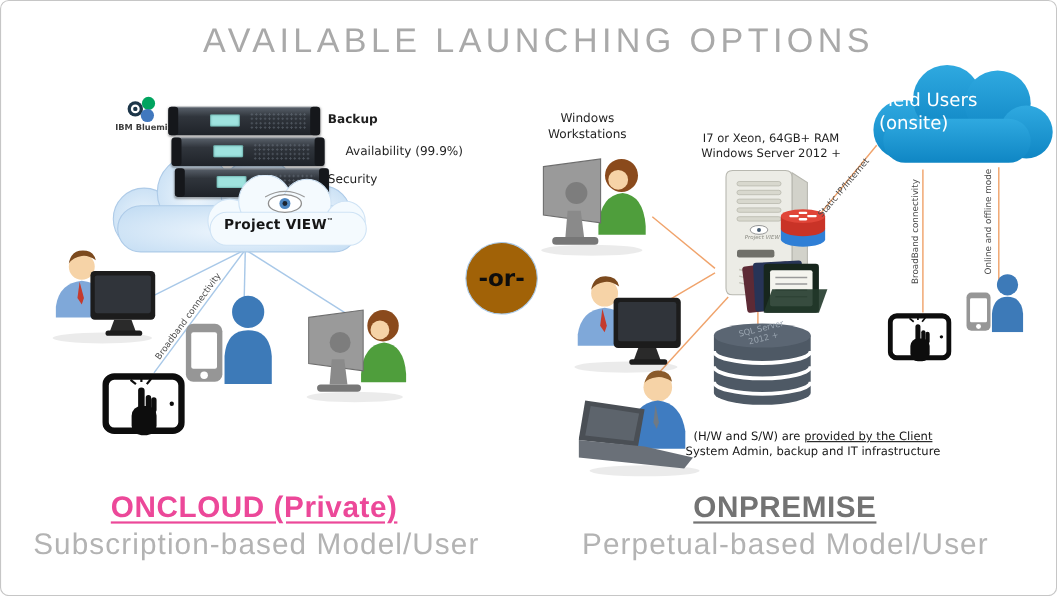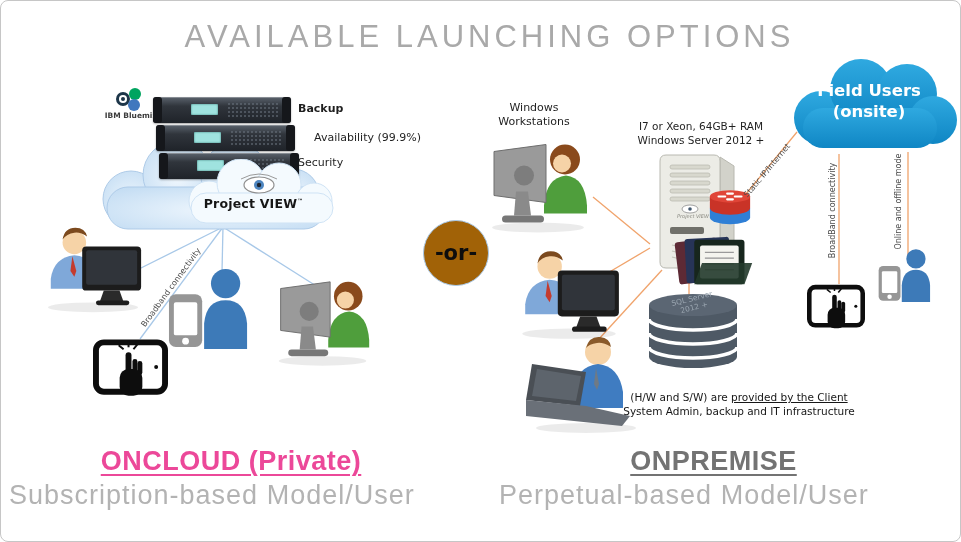--- a/index.html
+++ b/index.html
@@ -42,22 +42,22 @@
   
   .cloud-back{position:absolute;left:88px;top:136px;width:252px;height:100px;z-index:2;}
   .cloud-front{position:absolute;left:178px;top:158px;width:165px;height:72px;z-index:4;}
   .pv-brand{
     position:absolute;left:190px;top:195px;width:125px;text-align:center;z-index:5;
     font-size:12.5px;font-weight:bold;color:#161616;letter-spacing:.2px;
   }
   .pv-brand sup{font-size:6px;}
   .field-cloud{position:absolute;left:780px;top:55px;width:178px;height:100px;z-index:2;}
   .field-cloud-label{
-    position:absolute;left:798px;top:80px;width:140px;text-align:center;z-index:5;
-    font-size:16.5px;font-weight:bold;color:#fff;line-height:1.25;
+    position:absolute;left:798px;top:80px;width:140px;text-align:left;z-index:5;
+    font-size:16.5px;font-weight:normal;color:#fff;line-height:1.25;
   }
   
   .or-badge{
     position:absolute;left:422px;top:219px;width:64px;height:64px;border-radius:50%;
     border:1.5px solid #a8c8e8;display:flex;align-items:center;justify-content:center;
     font-size:21px;font-weight:bold;color:#0d0d0d;z-index:5;background:#a16207;
   }
   
   .icon{position:absolute;z-index:3;}
   
@@ -76,21 +76,21 @@
   }
   .admin-note .ul{text-decoration:underline;}
   
   .heading{
     position:absolute;font-family:"Liberation Sans",sans-serif;font-weight:bold;
     font-size:27px;text-align:center;z-index:6;text-decoration:underline;
     text-decoration-thickness:2px;text-underline-offset:4px;letter-spacing:.5px;
   }
   .subheading{
     position:absolute;font-family:"Liberation Sans",sans-serif;font-weight:400;
-    font-size:27px;z-index:6;color:#b3b3b3;letter-spacing:1px;
+    font-size:27px;text-align:center;z-index:6;color:#b3b3b3;letter-spacing:1px;
   }
   .oncloud-heading{left:30px;top:445px;width:400px;color:#ec4899;}
   .oncloud-sub{left:8px;top:479px;width:448px;}
   .onpremise-heading{left:515px;top:445px;width:395px;color:#737373;}
   .onpremise-sub{left:498px;top:479px;width:430px;}
   
   .bluemix{position:absolute;left:98px;top:86px;width:64px;height:40px;z-index:3;}
   .bluemix-label{position:absolute;left:92px;top:110px;width:76px;text-align:center;
     font-size:7.5px;font-weight:bold;color:#3c3c3c;z-index:3;}
 </style>

